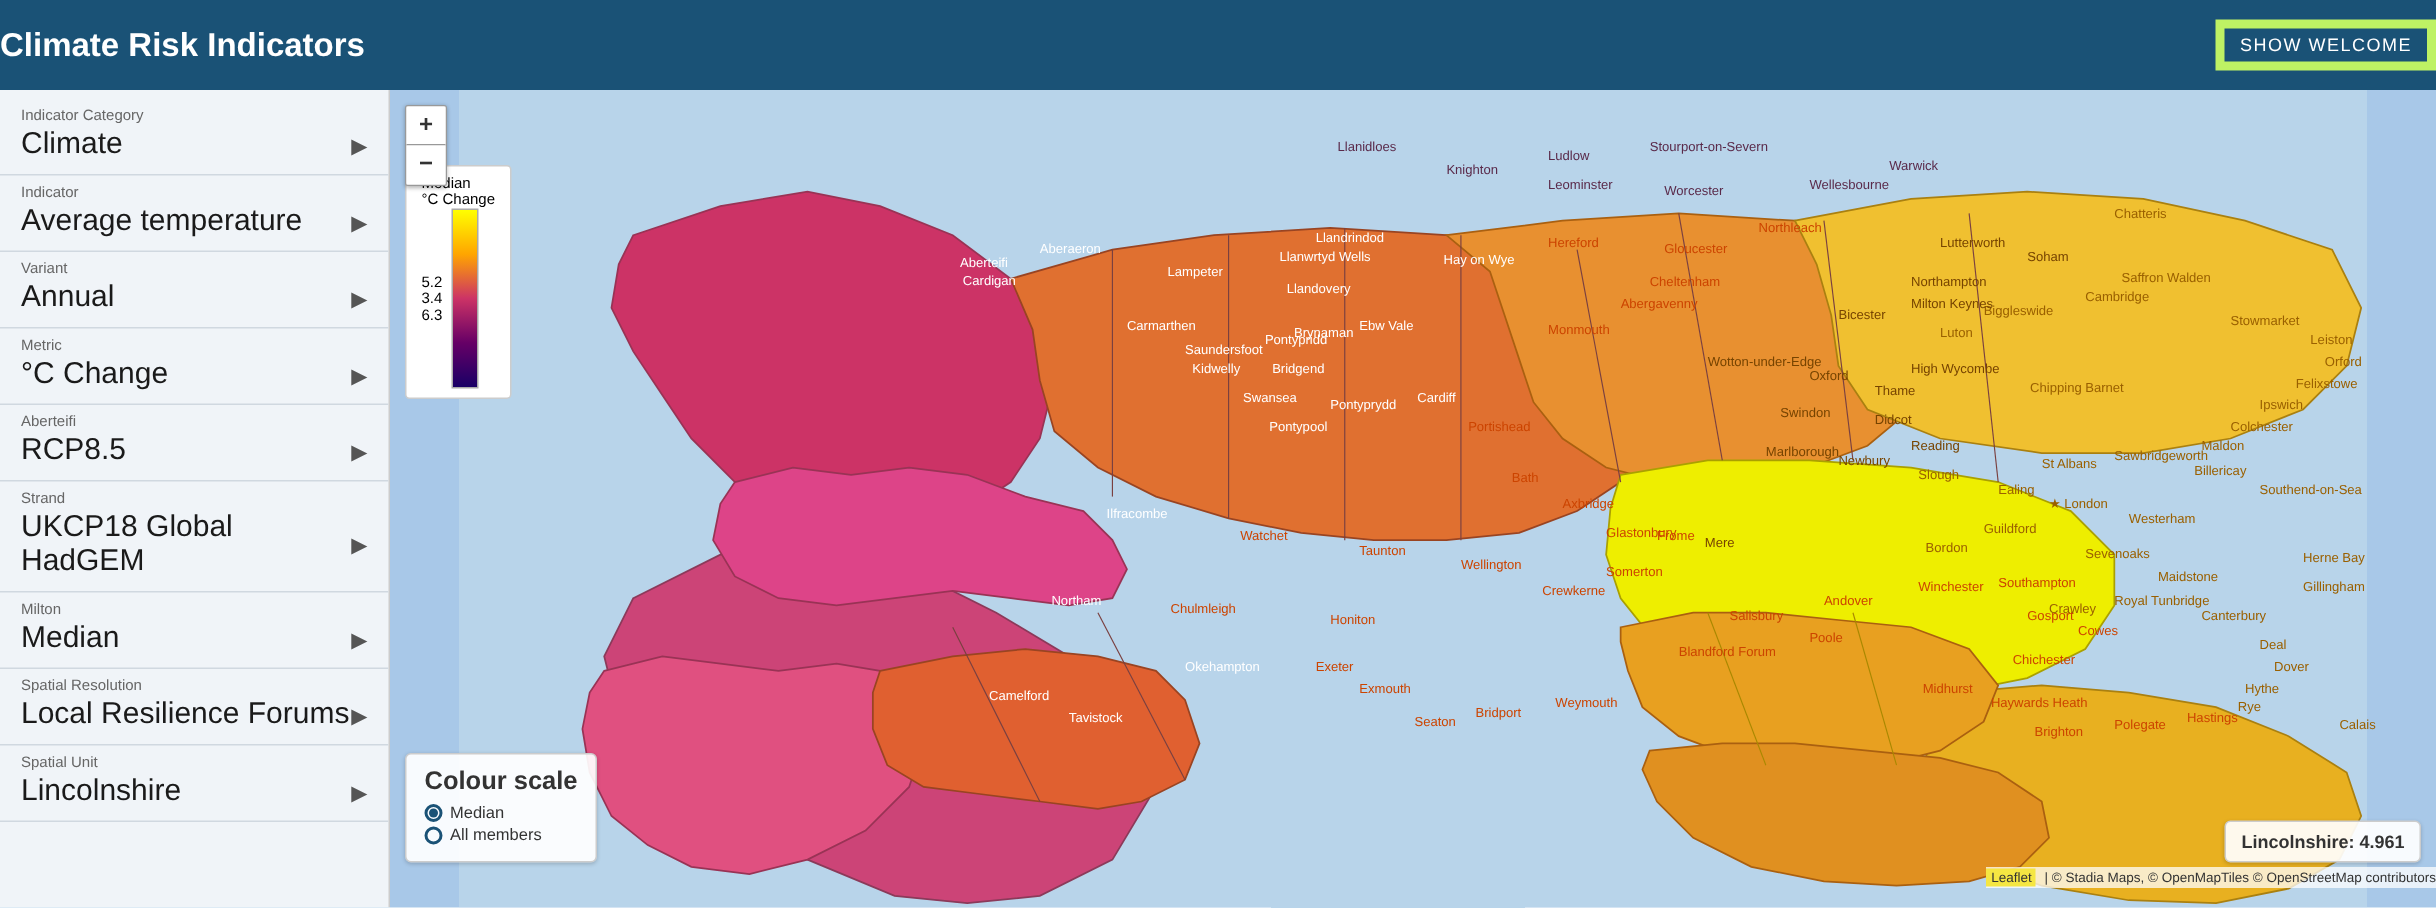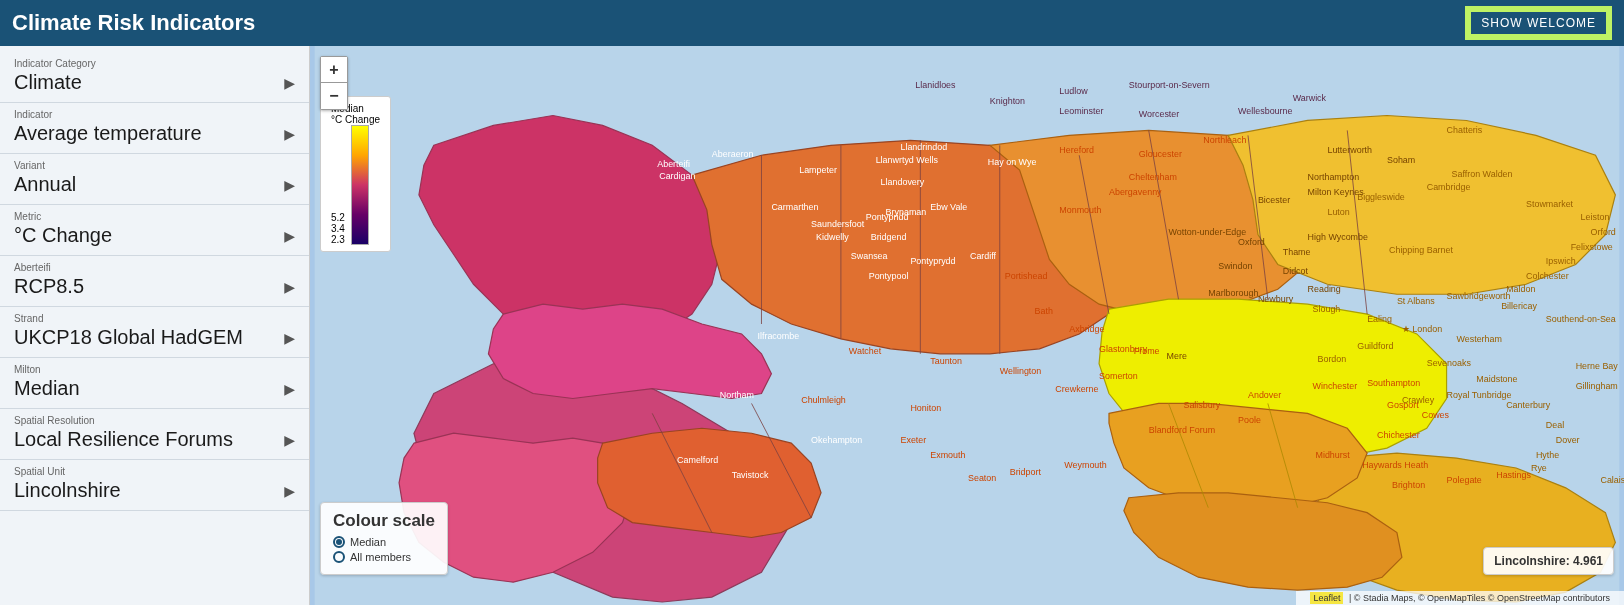--- a/index.html
+++ b/index.html
@@ -2,25 +2,25 @@
 <html><head>
   <meta charset="utf-8">
   <style>
     * { margin: 0; padding: 0; box-sizing: border-box; }
     body { width: 1624px; height: 605px; overflow: hidden; font-family: Arial, sans-serif; display: flex; flex-direction: column; }
 
     
     #header {
       background: #1a5276;
       color: white;
-      padding: 8px 12px;
+      padding: 8px 0;
       display: flex;
       align-items: center;
       justify-content: space-between;
-      height: 46px;
+      height: 60px;
       flex-shrink: 0;
     }
     #header h1 { font-size: 22px; font-weight: bold; }
     #show-welcome-btn {
       background: transparent;
       color: white;
       border: 6px solid #bef264;
       padding: 4px 10px;
       font-size: 12px;
       cursor: pointer;
@@ -29,21 +29,21 @@
 
     
     #main {
       display: flex;
       flex: 1;
       overflow: hidden;
     }
 
     
     #sidebar {
-      width: 310px;
+      width: 260px;
       background: #f0f4f8;
       flex-shrink: 0;
       overflow-y: auto;
       border-right: 1px solid #ccc;
       padding: 6px 0;
     }
 
     .sidebar-section {
       padding: 6px 14px 8px 14px;
       border-bottom: 1px solid #d0d8e0;
@@ -82,21 +82,21 @@
     }
 
     
     #map-svg {
       width: 100%;
       height: 100%;
     }
 
     .legend-gradient-container {
       display: flex;
-      align-items: flex-end;
+      align-items: center;
       gap: 4px;
     }
 
     .legend-gradient-bar {
       width: 18px;
       height: 120px;
       background: linear-gradient(to bottom, #ffff00, #ffa500, #cc3366, #660066, #1a0066);
       border: 1px solid #aaa;
       flex-shrink: 0;
     }
@@ -203,24 +203,24 @@
       font-weight: bold;
       color: #333;
       z-index: 10;
       box-shadow: 0 1px 3px rgba(0,0,0,0.2);
       text-align: right;
     }
 
     
     #leaflet-attr {
       position: absolute;
-      bottom: 0;
+      bottom: 13px;
       right: 0;
       background: rgba(255,255,255,0.75);
-      padding: 2px 14px;
+      padding: 2px 0;
       font-size: 9px;
       color: #333;
       z-index: 10;
     }
 
     
     #scale-legend {
       position: absolute;
       bottom: 30px;
       left: 220px;
@@ -482,21 +482,21 @@
     </div>
 
     
     <div id="scale-legend" style="top:50px; left:10px; bottom:auto;">
       <div class="legend-title">Median</div>
       <div class="legend-subtitle">°C Change</div>
       <div class="legend-gradient-container">
         <div class="legend-labels" style="text-align:right; padding-right:2px;">
           <span>5.2</span>
           <span>3.4</span>
-          <span>2.3</span>
+          <span>6.3</span>
         </div>
         <div class="legend-gradient-bar"></div>
       </div>
     </div>
 
     
     <div id="colour-scale-legend">
       <div class="cs-title">Colour scale</div>
       <div class="radio-row">
         <div class="radio-circle selected"></div>

